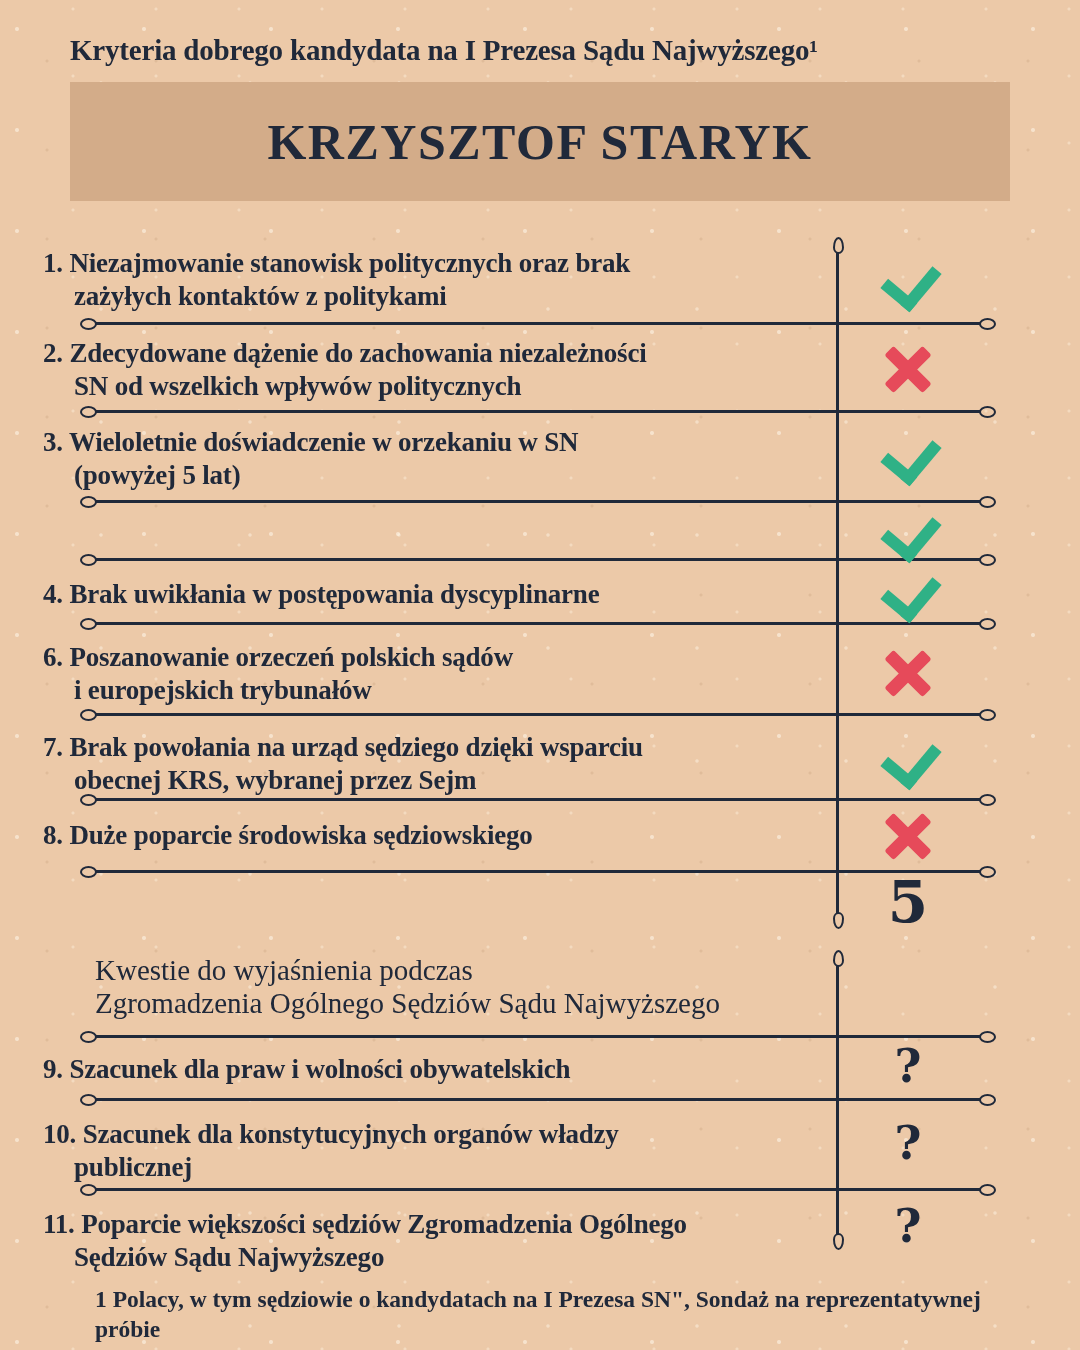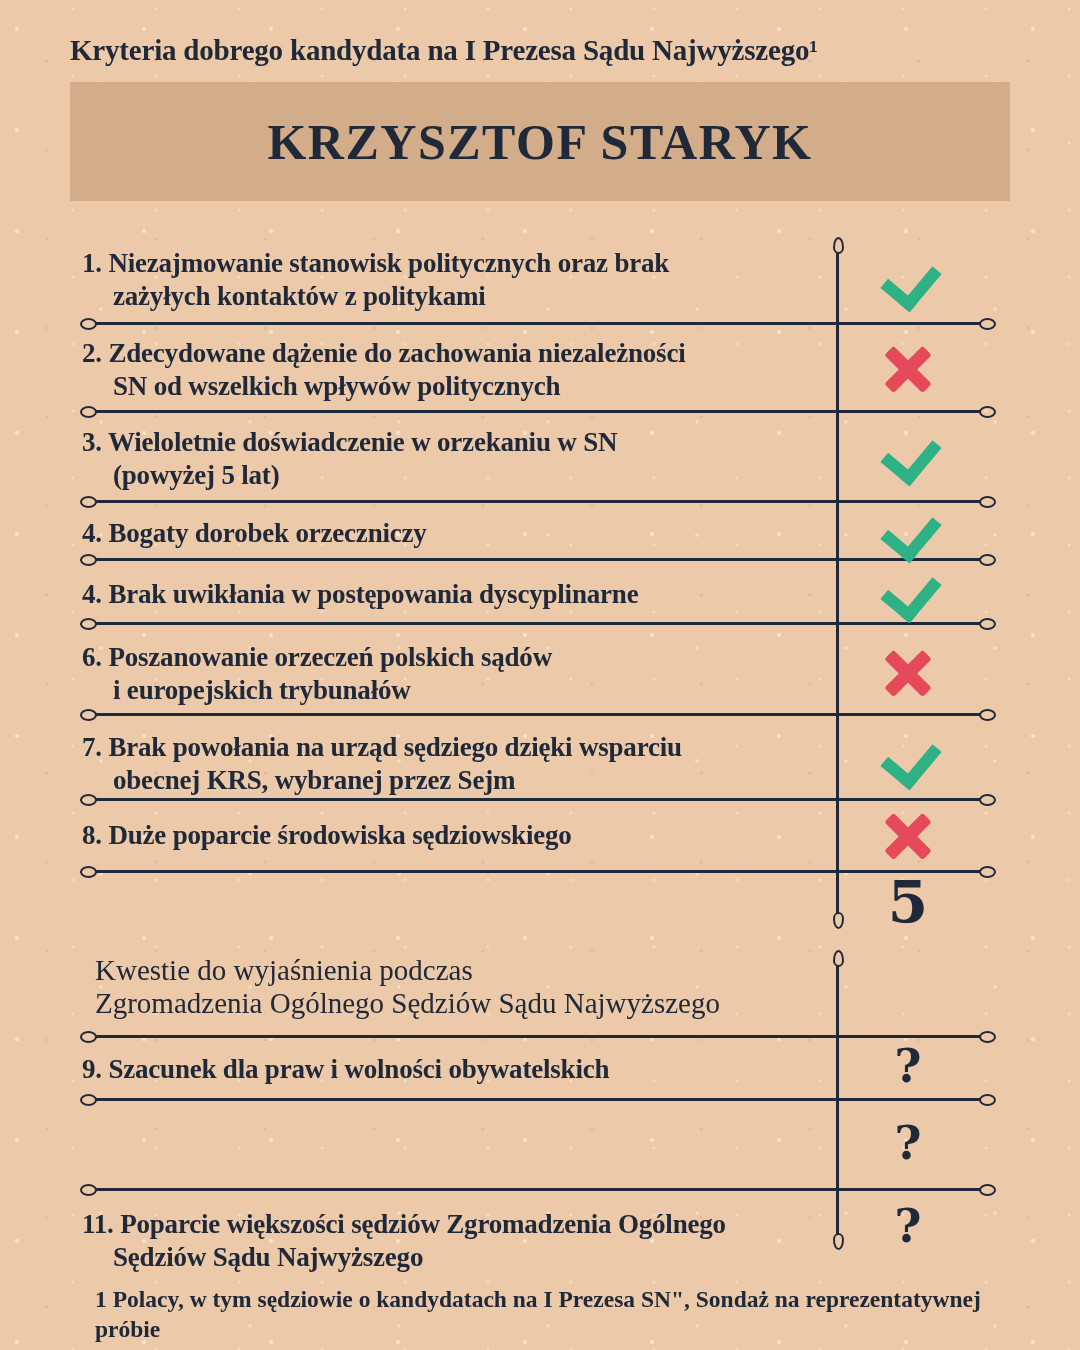--- a/index.html
+++ b/index.html
@@ -22,21 +22,21 @@
   .banner{
     position:absolute;left:70px;top:82px;width:940px;height:119px;
     background:var(--banner,#d3ac89);
     display:flex;align-items:center;justify-content:center;
   }
   .banner-name{
     font-size:50px;font-weight:bold;letter-spacing:1.5px;
   }
   .item{
     position:absolute;left:0;width:760px;
-    padding-left:113px;text-indent:-31px;
+    padding-left:74px;text-indent:-31px;
     font-size:27px;line-height:33px;font-weight:bold;
     white-space:pre-line;letter-spacing:-0.2px;
   }
   .sep{
     position:absolute;left:96px;width:884px;height:0;
     border-top:3px solid var(--ink,#20293a);
   }
   .sep::before,.sep::after{
     content:"";position:absolute;top:-7px;width:13px;height:8px;
     border:2.5px solid var(--ink,#20293a);border-radius:50%;
@@ -105,28 +105,29 @@
 
   <div class="vline vline1"></div>
   <div class="vline vline2"></div>
 
   <div class="item" style="top:247px">1. Niezajmowanie stanowisk politycznych oraz brak
 zażyłych kontaktów z politykami</div>
   <div class="item" style="top:337px">2. Zdecydowane dążenie do zachowania niezależności
 SN od wszelkich wpływów politycznych</div>
   <div class="item" style="top:426px">3. Wieloletnie doświadczenie w orzekaniu w SN
 (powyżej 5 lat)</div>
-  <div class="item" style="top:517px">4. Bogaty dorobek orzeczniczy</div>
   <div class="item" style="top:578px">4. Brak uwikłania w postępowania dyscyplinarne</div>
   <div class="item" style="top:641px">6. Poszanowanie orzeczeń polskich sądów
 i europejskich trybunałów</div>
   <div class="item" style="top:731px">7. Brak powołania na urząd sędziego dzięki wsparciu
 obecnej KRS, wybranej przez Sejm</div>
   <div class="item" style="top:819px">8. Duże poparcie środowiska sędziowskiego</div>
   <div class="item" style="top:1053px">9. Szacunek dla praw i wolności obywatelskich</div>
+  <div class="item" style="top:1118px">10. Szacunek dla konstytucyjnych organów władzy
+publicznej</div>
   <div class="item" style="top:1208px">11. Poparcie większości sędziów Zgromadzenia Ogólnego
 Sędziów Sądu Najwyższego</div>
 
   <div class="sep" style="top:322px"></div>
   <div class="sep" style="top:410px"></div>
   <div class="sep" style="top:500px"></div>
   <div class="sep" style="top:558px"></div>
   <div class="sep" style="top:622px"></div>
   <div class="sep" style="top:713px"></div>
   <div class="sep" style="top:798px"></div>

